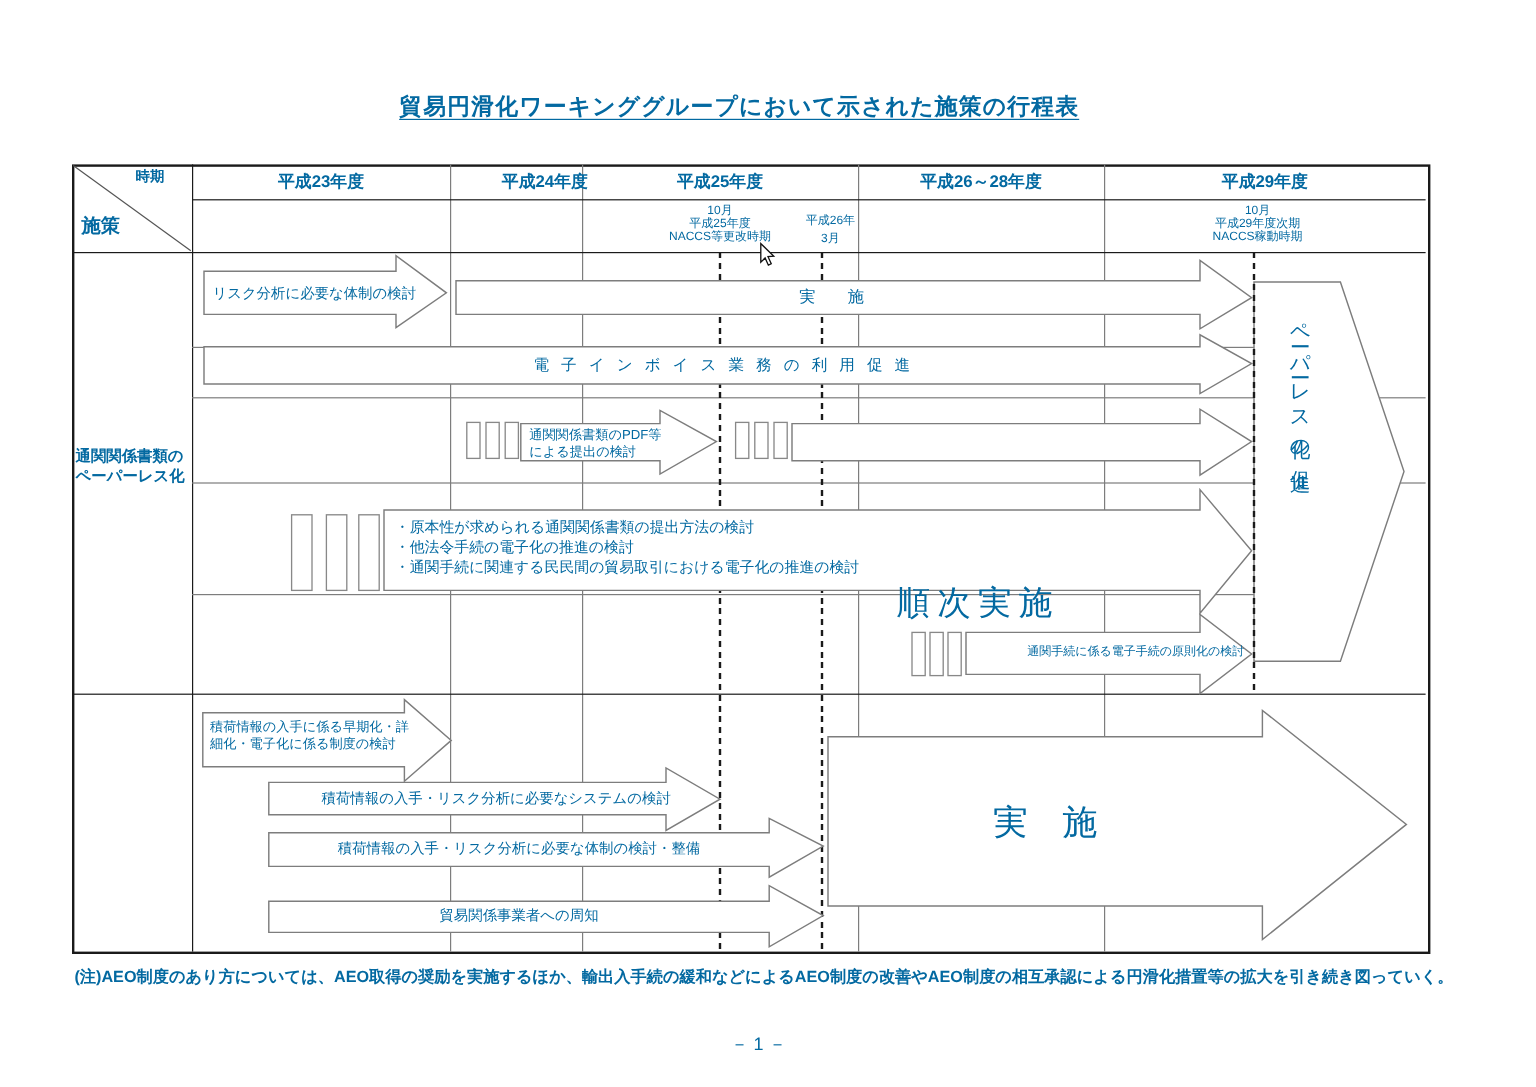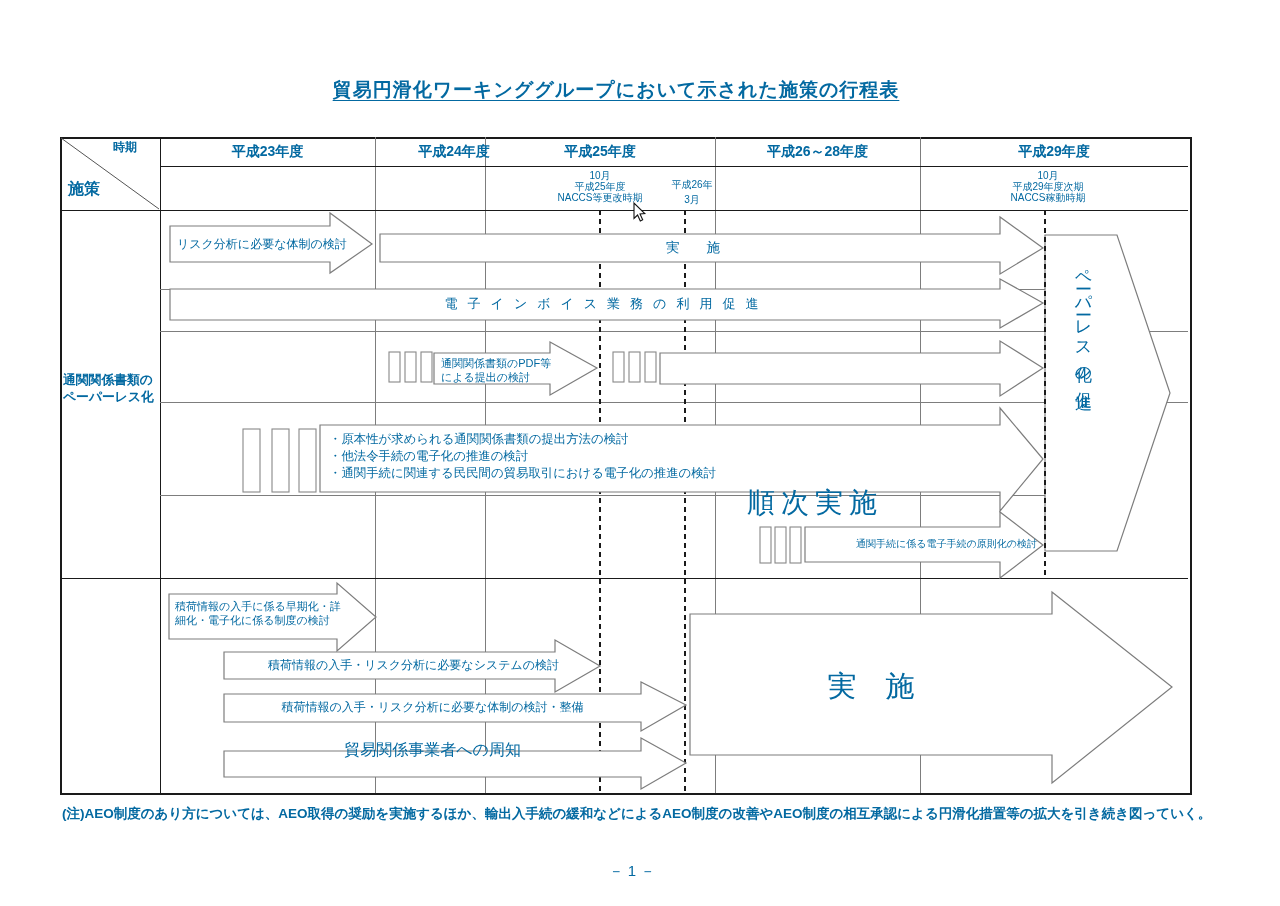--- a/index.html
+++ b/index.html
@@ -143,21 +143,21 @@
   <div class="txt ctr" style="left:735px;top:445px;width:160px;font-size:28px;letter-spacing:6px;margin-top:40px;">順次実施</div>
   <div class="txt" style="left:812px;top:538px;font-size:10px;margin-left:44px;">通関手続に係る電子手続の原則化の検討</div>
   <div class="vert abs" style="left:1072px;top:258px;height:240px;">ペーパーレス化の促進</div>
 
   <div class="txt small11" style="left:175px;top:599px;">
     <span>積荷情報の入手に係る早期化・詳</span>
     <span>細化・電子化に係る制度の検討</span>
   </div>
   <div class="txt ctr" style="left:224px;top:658px;width:331px;font-size:12px;padding-left:24px;">積荷情報の入手・リスク分析に必要なシステムの検討</div>
   <div class="txt ctr" style="left:224px;top:700px;width:417px;font-size:12px;">積荷情報の入手・リスク分析に必要な体制の検討・整備</div>
-  <div class="txt ctr" style="left:224px;top:740px;width:417px;font-size:16px;">貿易関係事業者への周知</div>
+  <div class="txt ctr" style="left:224px;top:756px;width:417px;font-size:12px;">貿易関係事業者への周知</div>
   <div class="txt ctr" style="left:690px;top:668px;width:362px;font-size:29px;">実　施</div>
 
   <div class="txt b" style="left:62px;top:806px;font-size:13.5px;">(注)AEO制度のあり方については、AEO取得の奨励を実施するほか、輸出入手続の緩和などによるAEO制度の改善やAEO制度の相互承認による円滑化措置等の拡大を引き続き図っていく。</div>
   <div class="txt ctr" style="left:0;top:862px;width:1264px;font-size:15px;">－ 1 －</div>
 
   <svg class="cursorlayer" width="1280" height="906">
     <polygon points="634,203 634,218.5 637.6,215 640.3,221 642.7,219.8 640,213.9 644.8,213.5" fill="#ffffff" stroke="#111111" stroke-width="1.1"></polygon>
   </svg>
 
 </div>

